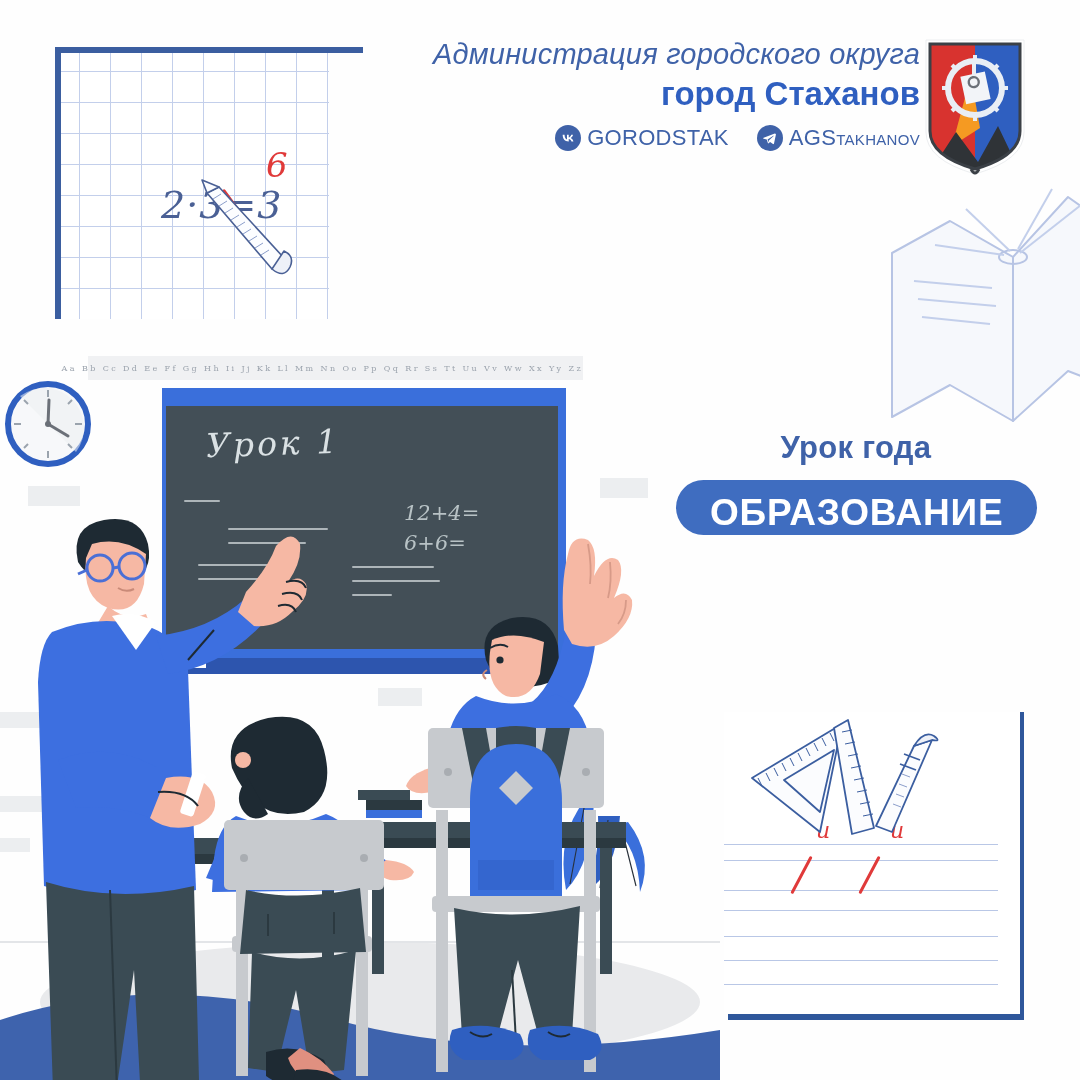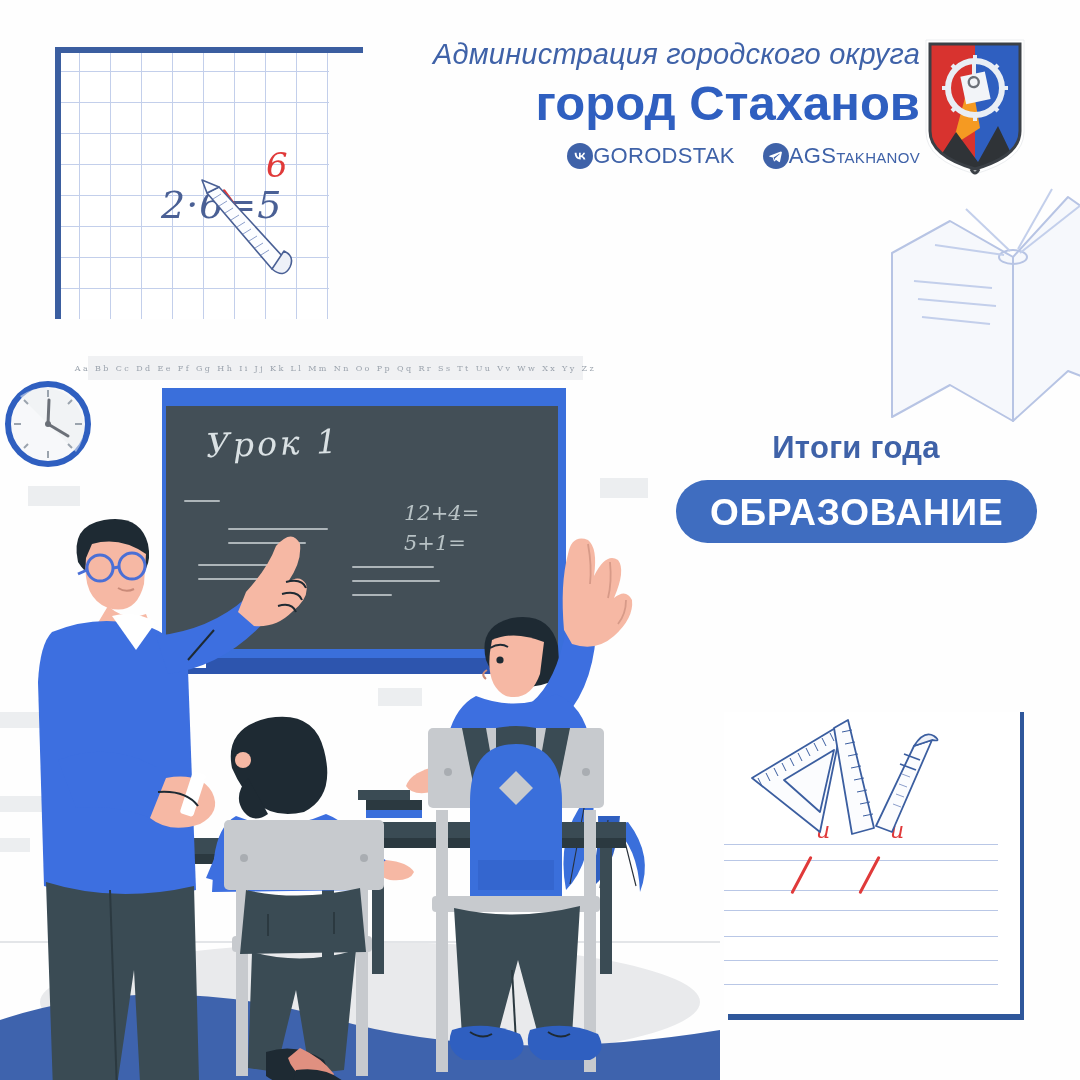--- a/index.html
+++ b/index.html
@@ -12,49 +12,49 @@
 
   
   .frame-top-line { position: absolute; left: 55px; top: 47px; width: 308px; height: 6px; background: #3b5ea0; }
   .frame-left-line { position: absolute; left: 55px; top: 47px; width: 6px; height: 272px; background: #3b5ea0; }
   .frame-br-vert { position: absolute; left: 1018px; top: 712px; width: 6px; height: 308px; background: #2f579b; }
   .frame-br-horz { position: absolute; left: 728px; top: 1014px; width: 296px; height: 6px; background: #2f579b; }
 
   
   .header { position: absolute; left: 360px; top: 38px; width: 560px; text-align: right; }
   .header .line1 { font-size: 29px; color: #3f62a8; letter-spacing: .2px; font-weight: 400; white-space: nowrap; font-style: italic; }
-  .header .line2 { font-size: 49px; color: #2f5fc0; font-weight: 700; margin-top: 4px; white-space: nowrap; }
+  .header .line2 { font-size: 33px; color: #2f5fc0; font-weight: 700; margin-top: 4px; white-space: nowrap; }
   .socials { display: flex; justify-content: flex-end; gap: 28px; margin-top: 12px; align-items: center; }
-  .social { display: flex; align-items: center; }
+  .social { display: flex; align-items: center; gap: 6px; }
   .social .badge { width: 26px; height: 26px; border-radius: 50%; background: #3f62a8; display: flex; align-items: center; justify-content: center; color: #fff; font-size: 13px; font-weight: 700; flex: none; }
   .social .handle { font-size: 22px; color: #3f62a8; letter-spacing: .3px; font-variant: small-caps; white-space: nowrap; }
 
   
   .emblem { position: absolute; left: 922px; top: 36px; width: 106px; height: 142px; }
 
   
   .grid-paper { position: absolute; left: 61px; top: 53px; width: 268px; height: 266px; background: #ffffff;
     background-image: linear-gradient(to right, #c3cfeb 1.3px, transparent 1.3px), linear-gradient(to bottom, #c3cfeb 1.3px, transparent 1.3px);
     background-size: 31px 31px; background-position: 18px 18px; }
   .gp-eq { position: absolute; left: 100px; top: 130px; font-family: "DejaVu Serif", serif; font-style: italic; font-size: 38px; color: #4a6095; letter-spacing: 1px; }
   .gp-six { position: absolute; left: 205px; top: 92px; font-family: "DejaVu Serif", serif; font-style: italic; font-size: 34px; color: #e03a3a; }
 
   
   .title-block { position: absolute; left: 676px; top: 430px; width: 360px; text-align: center; }
   .title-kicker { font-size: 31px; font-weight: 700; color: #3f62a8; letter-spacing: .3px; }
   .title-pill { margin-top: 14px; display: inline-block; background: #3f6dc0; color: #ffffff; border-radius: 40px;
-    padding: 14px 34px 12px; font-size: 37px; font-weight: 700; letter-spacing: .8px; line-height: 1; }
+    padding: 14px 34px 4px; font-size: 37px; font-weight: 700; letter-spacing: .8px; line-height: 1; }
 
   
   .scene { position: absolute; left: 0; top: 330px; width: 720px; height: 750px; }
   .book-art { position: absolute; left: 880px; top: 185px; width: 200px; height: 265px; }
   .clock-art { position: absolute; left: 2px; top: 378px; width: 92px; height: 92px; }
 
   
-  .alpha-strip { position: absolute; left: 88px; top: 356px; width: 495px; height: 24px; background: #f0f1f3; display: flex; align-items: center; justify-content: center; }
+  .alpha-strip { position: absolute; left: 88px; top: 356px; width: 495px; height: 24px; background: #f0f1f3; display: flex; align-items: center; justify-content: flex-end; }
   .alpha-strip span { font-size: 8px; color: #9ba3ad; letter-spacing: 2.4px; font-family: "DejaVu Serif", serif; white-space: nowrap; }
 
   
   .board-frame { position: absolute; left: 162px; top: 388px; width: 404px; height: 282px; background: #3a6fdb; }
   .board-inner { position: absolute; left: 4px; top: 18px; width: 392px; height: 243px; background: #434f57; }
   .board-ledge { position: absolute; left: 162px; top: 658px; width: 404px; height: 16px; background: #2d55ae; }
   .board-chalkbar { position: absolute; left: 178px; top: 663px; width: 28px; height: 5px; background: #ffffff; }
   .board-title { position: absolute; left: 40px; top: 18px; font-family: "DejaVu Serif", serif; font-style: italic; font-size: 33px; color: #e7eef0; letter-spacing: 3px; opacity: .92; transform: rotate(-2deg); }
   .board-eq { position: absolute; left: 198px; top: 92px; font-family: "DejaVu Serif", serif; font-style: italic; font-size: 21px; color: #cdd7d9; line-height: 1.5; opacity: .85; margin-left: 40px; }
   .chalkline { position: absolute; height: 2px; background: #e7ecee; opacity: .65; border-radius: 2px; }
@@ -72,21 +72,21 @@
 <body>
 
 <div id="poster">
 
   <div class="frame-top-line"></div>
   <div class="frame-left-line"></div>
   <div class="frame-br-vert"></div>
   <div class="frame-br-horz"></div>
 
   <div class="grid-paper">
-    <div class="gp-eq">2·6=5</div>
+    <div class="gp-eq">2·3=3</div>
     <div class="gp-six">6</div>
     <svg width="268" height="266" style="position:absolute;left:0;top:0;">
       <line x1="163" y1="138" x2="188" y2="172" stroke="#e03a3a" stroke-width="3.4" stroke-linecap="round"></line>
       <g stroke="#4a6095" stroke-width="1.6" fill="#fcfdff" stroke-linejoin="round">
         <polygon points="146,140 158,134 223,205 211,216"></polygon>
         <polygon points="146,140 141,127 158,134"></polygon>
         <path d="M211,216 q12,10 18,-2 q5,-11 -6,-16z" fill="#eef1f8"></path>
       </g>
       <g stroke="#7f93c4" stroke-width="0.9">
         <line x1="152" y1="146" x2="160" y2="141"></line>
@@ -150,21 +150,21 @@
         <rect x="50" y="24" width="4" height="16" fill="#e9eef5"></rect>
         <circle cx="53" cy="46" r="5" fill="none" stroke="#6b7078" stroke-width="2.4" transform="rotate(-12 53 52)"></circle>
         <path d="M8 136 L34 96 L56 126 L76 90 L98 136 Z" fill="#2f3337"></path>
       </g>
       <path d="M8 8 H98 V95 Q98 120 53 133 Q8 120 8 95 Z" fill="none" stroke="#3b4046" stroke-width="3"></path>
       <path d="M49 133 Q53 141 57 133" fill="none" stroke="#3b4046" stroke-width="3"></path>
     </svg>
   </div>
 
   <div class="title-block">
-    <div class="title-kicker">Итоги года</div>
+    <div class="title-kicker">Урок года</div>
     <div class="title-pill">ОБРАЗОВАНИЕ</div>
   </div>
 
   <div class="book-art">
     <svg width="200" height="265" viewBox="0 0 200 265" fill="none" stroke="#b7c4e4" stroke-width="2" stroke-linejoin="round">
       <path d="M12 68 L70 36 L133 72 L133 236 L70 200 L12 232 Z" fill="#f6f8fc"></path>
       <path d="M133 72 L188 12 L250 56 L250 210 L188 186 L133 236 Z" fill="#f6f8fc"></path>
       <path d="M133 72 L133 236"></path>
       <ellipse cx="133" cy="72" rx="14" ry="7"></ellipse>
       <g stroke="#c3cfeb">
@@ -208,21 +208,21 @@
   <div class="wall-note" style="left:0px;top:838px;width:30px;height:14px;"></div>
 
   <div class="alpha-strip">
     <span>Aa Bb Cc Dd Ee Ff Gg Hh Ii Jj Kk Ll Mm Nn Oo Pp Qq Rr Ss Tt Uu Vv Ww Xx Yy Zz</span>
   </div>
 
   <div class="board-frame">
     <div class="board-inner">
       <div class="board-title">Урок 1</div>
       <div class="board-eq">12+4=</div>
-      <div class="board-eq" style="top:122px;">5+1=</div>
+      <div class="board-eq" style="top:122px;">6+6=</div>
       <div class="chalkline" style="left:18px;top:94px;width:36px;"></div>
       <div class="chalkline" style="left:62px;top:122px;width:100px;"></div>
       <div class="chalkline" style="left:62px;top:136px;width:78px;"></div>
       <div class="chalkline" style="left:32px;top:158px;width:90px;"></div>
       <div class="chalkline" style="left:32px;top:172px;width:84px;"></div>
       <div class="chalkline" style="left:186px;top:160px;width:82px;"></div>
       <div class="chalkline" style="left:186px;top:174px;width:88px;"></div>
       <div class="chalkline" style="left:186px;top:188px;width:40px;"></div>
     </div>
   </div>

